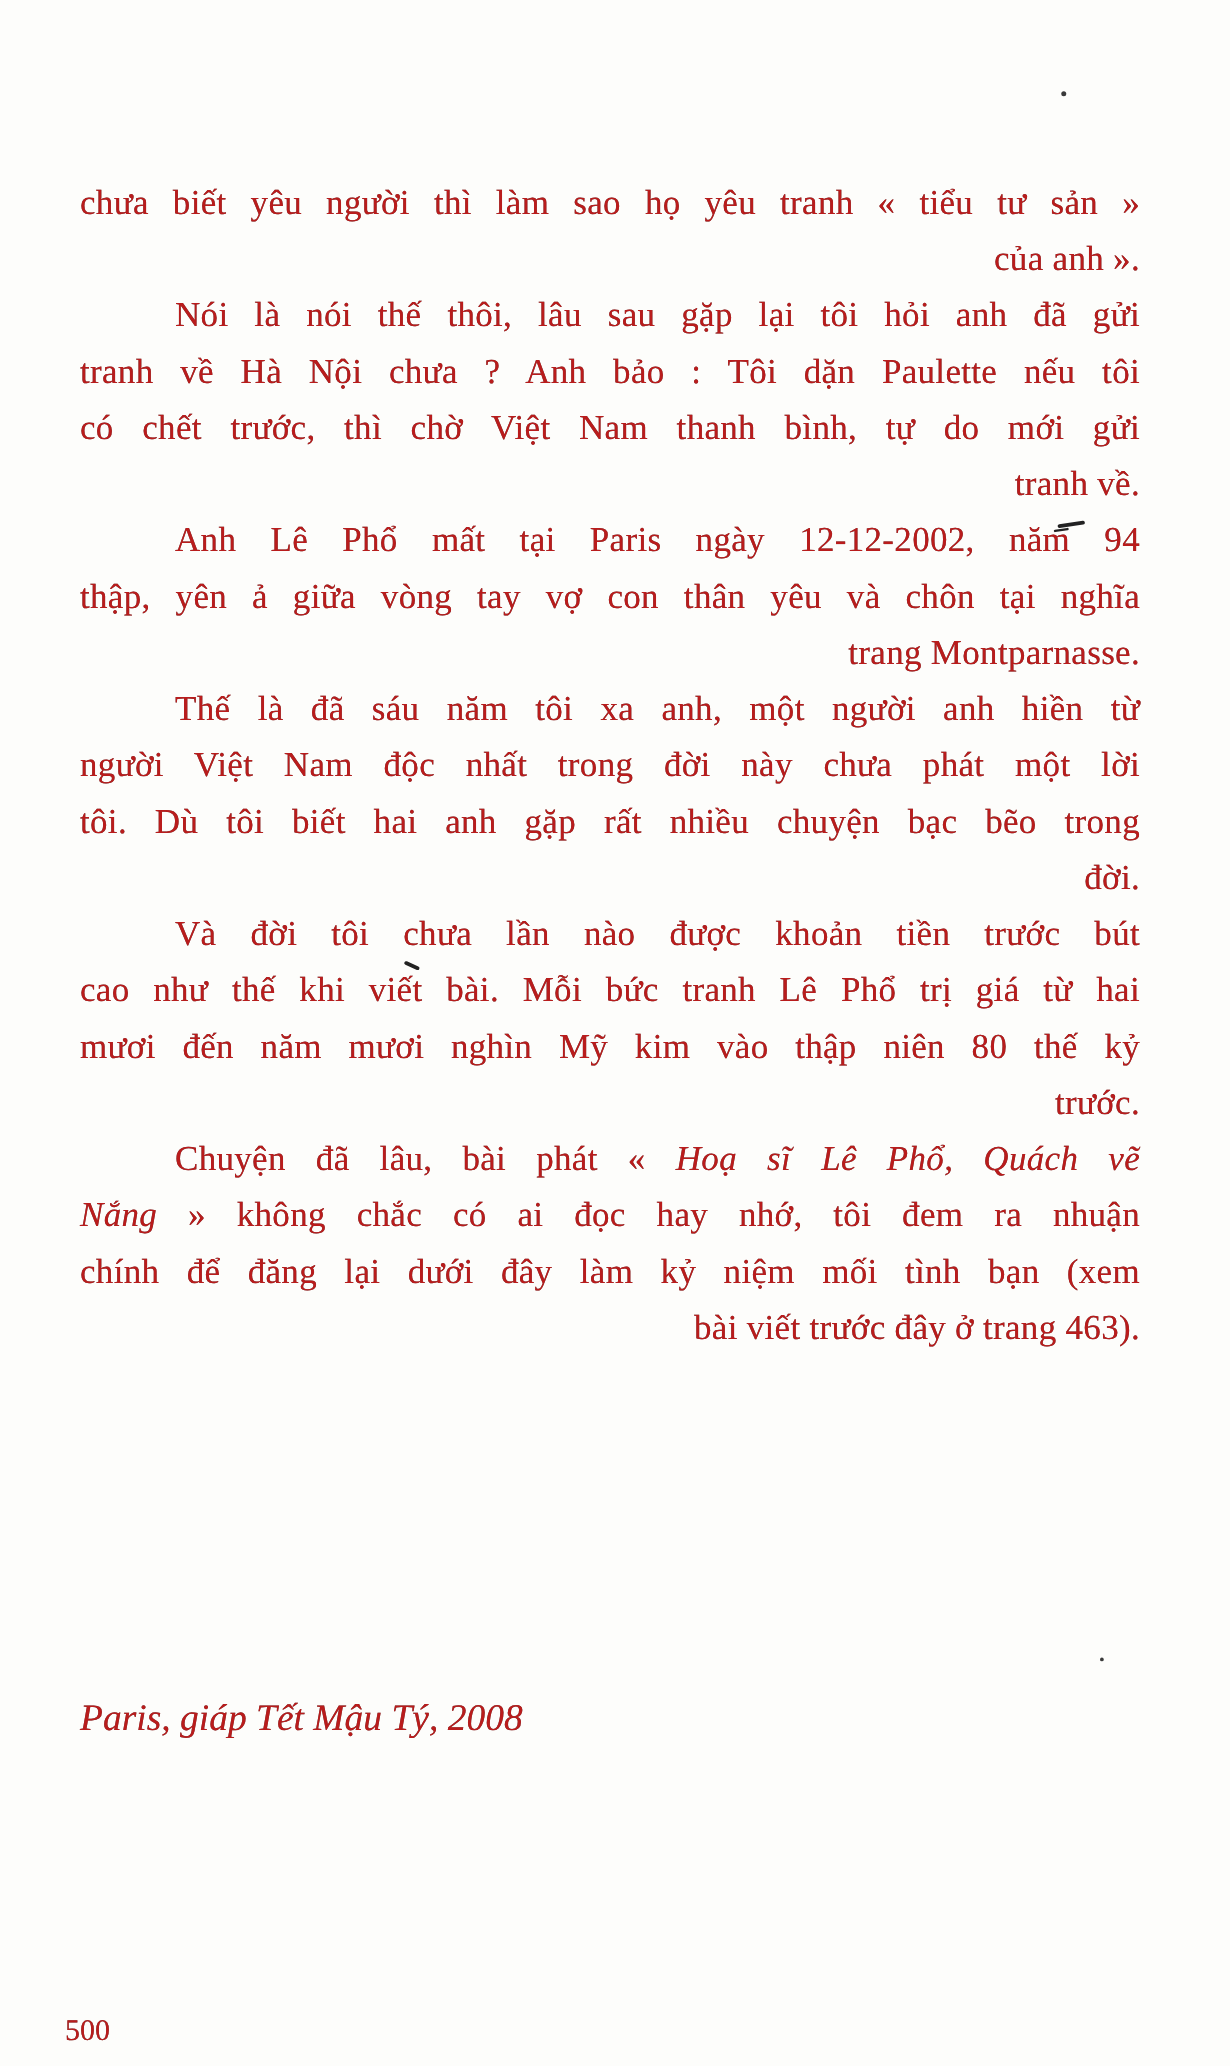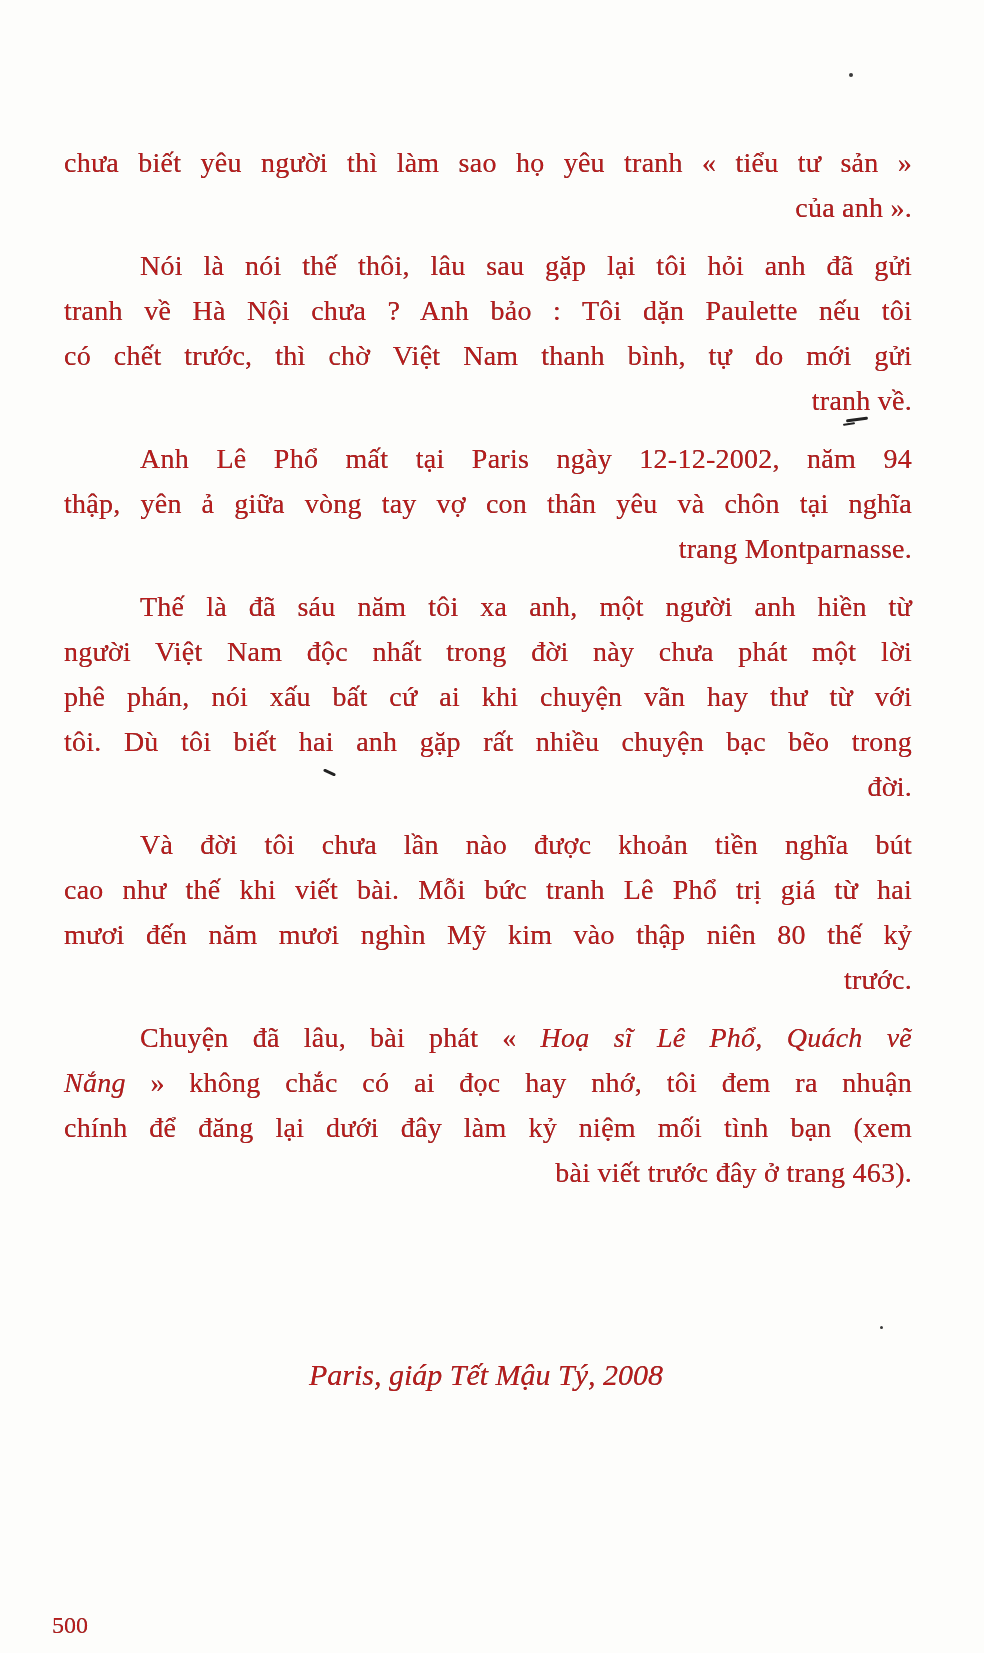--- a/index.html
+++ b/index.html
@@ -3,32 +3,32 @@
 <meta charset="utf-8">
 <style>
   html,body{margin:0;padding:0;background:#e8e8e4;}
   .page{
     position:relative;width:984px;height:1653px;background:#fdfdfb;
     font-family:"Liberation Serif","DejaVu Serif",serif;color:#b91c1c;
     overflow:hidden;margin:0 auto;
     text-shadow:0 0 .5px rgba(25,25,25,.7);
   }
   .text-block{position:absolute;left:64px;top:140px;width:848px;}
-  .para{margin-top:13px;}
+  .para{}
   .para:first-child{margin-top:0;}
   .line{
     height:45px;line-height:45px;font-size:28px;letter-spacing:.25px;
     text-align:right;
   }
   .line.j{text-align:justify;text-align-last:justify;}
   .line.ind{padding-left:76px;}
   .it{font-style:italic;}
   .signature{
     position:absolute;left:64px;top:1352px;width:844px;
-    text-align:center;font-style:italic;font-size:30px;line-height:45px;
+    text-align:left;font-style:italic;font-size:30px;line-height:45px;
   }
   .page-number{
     position:absolute;left:52px;top:1604px;font-size:24px;line-height:42px;
   }
   
   .art-dot{position:absolute;border-radius:50%;background:#3a3a3a;}
   .art-squiggle{position:absolute;width:26px;height:9px;}
   .art-squiggle::before{content:"";position:absolute;top:1px;left:3px;width:22px;height:3px;background:#222;transform:rotate(-8deg);border-radius:2px;}
   .art-squiggle::after{content:"";position:absolute;top:6px;left:0;width:12px;height:2px;background:#222;transform:rotate(-8deg);border-radius:2px;}
   .art-grave{position:absolute;width:13px;height:3px;background:#222;border-radius:2px;transform:rotate(24deg);}
@@ -49,26 +49,25 @@
         <div class="line"><span class="">tranh về.</span></div>
       </div>
       <div class="para">
         <div class="line j ind"><span class="">Anh Lê Phổ mất tại Paris ngày 12-12-2002, năm 94</span></div>
         <div class="line j"><span class="">thập, yên ả giữa vòng tay vợ con thân yêu và chôn tại nghĩa</span></div>
         <div class="line"><span class="">trang Montparnasse.</span></div>
       </div>
       <div class="para">
         <div class="line j ind"><span class="">Thế là đã sáu năm tôi xa anh, một người anh hiền từ</span></div>
         <div class="line j"><span class="">người Việt Nam độc nhất trong đời này chưa phát một lời</span></div>
-        <div class="line j"><span class="">phê phán, nói xấu bất cứ ai khi chuyện vãn hay thư từ với</span></div>
         <div class="line j"><span class="">tôi. Dù tôi biết hai anh gặp rất nhiều chuyện bạc bẽo trong</span></div>
         <div class="line"><span class="">đời.</span></div>
       </div>
       <div class="para">
-        <div class="line j ind"><span class="">Và đời tôi chưa lần nào được khoản tiền nghĩa bút</span></div>
+        <div class="line j ind"><span class="">Và đời tôi chưa lần nào được khoản tiền trước bút</span></div>
         <div class="line j"><span class="">cao như thế khi viết bài. Mỗi bức tranh Lê Phổ trị giá từ hai</span></div>
         <div class="line j"><span class="">mươi đến năm mươi nghìn Mỹ kim vào thập niên 80 thế kỷ</span></div>
         <div class="line"><span class="">trước.</span></div>
       </div>
       <div class="para">
         <div class="line j ind"><span class="">Chuyện đã lâu, bài phát « </span><span class="it">Hoạ sĩ Lê Phổ, Quách vẽ</span></div>
         <div class="line j"><span class="it">Nắng</span><span class=""> » không chắc có ai đọc hay nhớ, tôi đem ra nhuận</span></div>
         <div class="line j"><span class="">chính để đăng lại dưới đây làm kỷ niệm mối tình bạn (xem</span></div>
         <div class="line"><span class="">bài viết trước đây ở trang 463).</span></div>
       </div>

